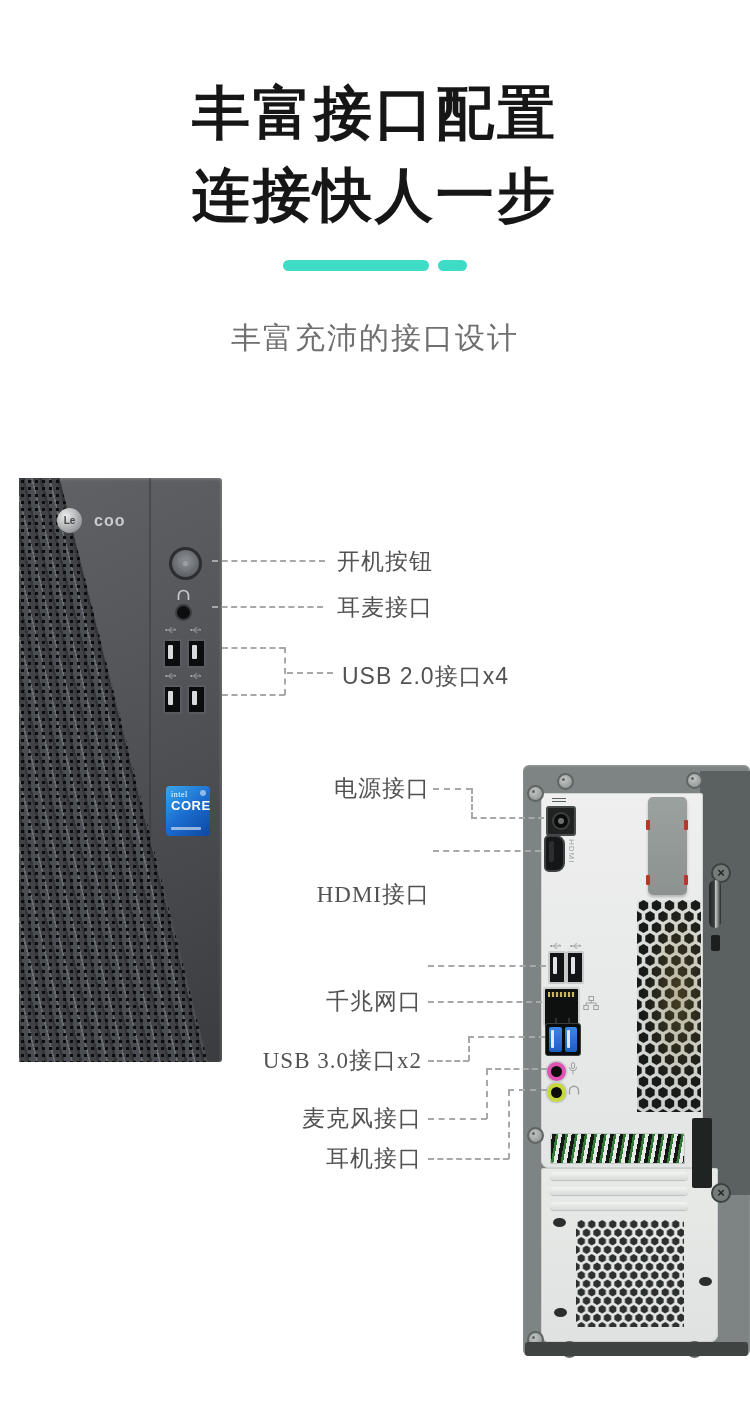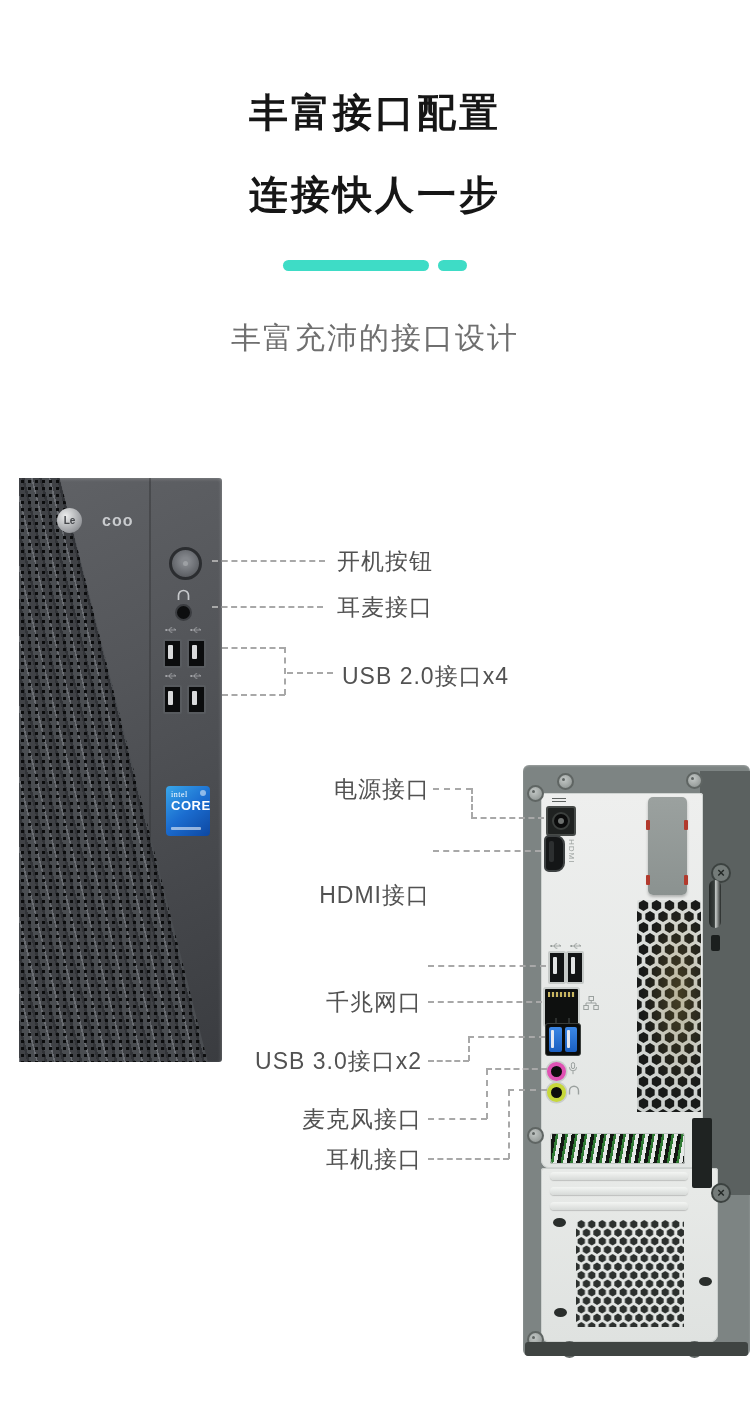--- a/index.html
+++ b/index.html
@@ -2,47 +2,47 @@
 <html><head>
 <meta charset="utf-8">
 <style>
   html,body{margin:0;padding:0;background:#fff;}
   .canvas{position:relative;width:750px;height:1413px;background:#fff;overflow:hidden;
           font-family:"Liberation Sans","DejaVu Sans",sans-serif;}
   .abs{position:absolute;}
 
   
   .title{position:absolute;top:72px;left:0;width:100%;text-align:center;
-         font-size:39px;line-height:82px;font-weight:800;color:#161616;letter-spacing:3px;}
+         font-size:58px;line-height:82px;font-weight:800;color:#161616;letter-spacing:3px;}
   .accent-bars{position:absolute;top:260px;left:0;width:100%;display:flex;justify-content:center;gap:9px;}
   .bar{height:11px;background:#3edcc6;border-radius:6px;}
   .bar.long{width:146px;} .bar.short{width:29px;}
   .subtitle{position:absolute;top:315px;left:0;width:100%;text-align:center;
             font-size:30px;line-height:45px;color:#6f6f6f;letter-spacing:2px;}
 
   
   .clabel{position:absolute;font-size:23px;line-height:26px;color:#525252;
           letter-spacing:1px;white-space:nowrap;}
-  .clabel.r{text-align:center;}
+  .clabel.r{text-align:center;font-family:Liberation Serif, serif;}
   .dh{position:absolute;height:0;border-top:2px dashed #a8a8a8;}
   .dv{position:absolute;width:0;border-left:2px dashed #a8a8a8;}
 
   
   .tower{position:absolute;left:19px;top:478px;width:203px;height:584px;border-radius:3px;
          background:linear-gradient(155deg,#606266 0%,#54565a 35%,#46484c 70%,#3a3c40 100%);
          box-shadow:inset -2px 0 3px rgba(255,255,255,.10),inset 0 2px 3px rgba(255,255,255,.12);}
   .tower-vents{position:absolute;inset:0;
         background-image:
           radial-gradient(circle at 3.5px 3.5px,#0b0c0d 1.4px,transparent 2px),
           repeating-linear-gradient(76deg,#6a6d72 0 1.5px,#404246 1.5px 8px,#323438 8px 10.5px,#4a4d51 10.5px 17px);
         background-size:7px 7px,auto;
         clip-path:polygon(0 0,20% 0,93% 100%,0 100%);}
   .tower-seam{position:absolute;left:130px;top:0;width:2px;height:100%;
         background:linear-gradient(180deg,rgba(0,0,0,.22),rgba(0,0,0,.10));}
-  .lecoo{position:absolute;left:38px;top:30px;display:flex;align-items:center;gap:20px;}
+  .lecoo{position:absolute;left:38px;top:30px;display:flex;align-items:center;gap:12px;}
   .lecoo-circle{width:25px;height:25px;border-radius:50%;display:flex;align-items:center;justify-content:center;
         background:radial-gradient(circle at 35% 32%,#eceded,#9b9da1 68%,#6f7175);
         color:#44464a;font-size:10px;font-weight:700;}
   .lecoo-rest{color:#c9cbce;font-size:16px;font-weight:600;letter-spacing:1px;}
   .pwr-btn{position:absolute;left:150px;top:69px;width:27px;height:27px;border-radius:50%;
         border:3px solid #2b2d30;
         background:radial-gradient(circle at 50% 42%,#84878c 0 18%,#6a6d72 55%,#4b4d51 100%);}
   .pwr-btn::after{content:"";position:absolute;left:50%;top:50%;width:5px;height:5px;margin:-2.5px;
         border-radius:50%;background:#9da0a4;}
   .jack-front{position:absolute;left:156px;top:126px;width:13px;height:13px;border-radius:50%;

